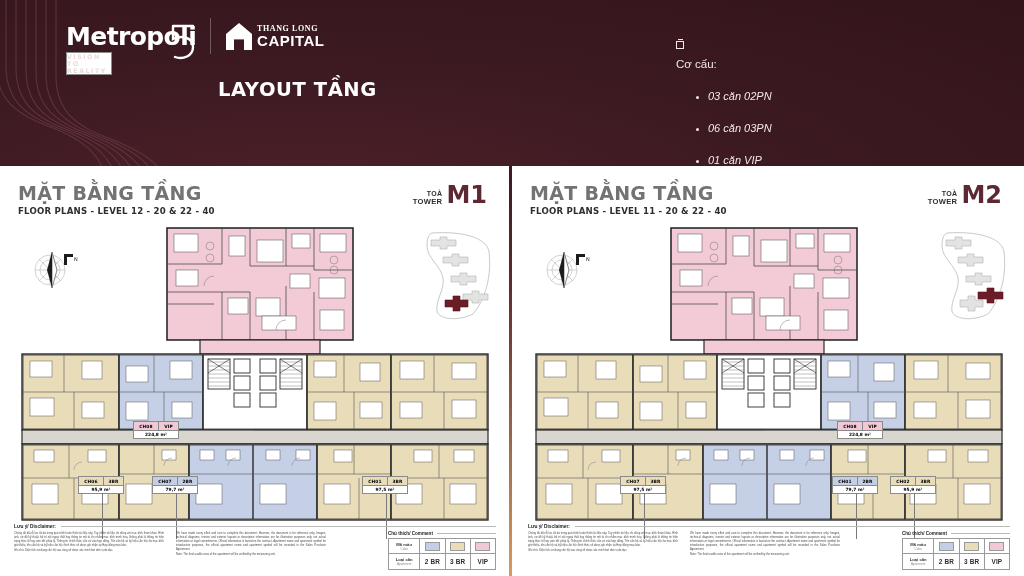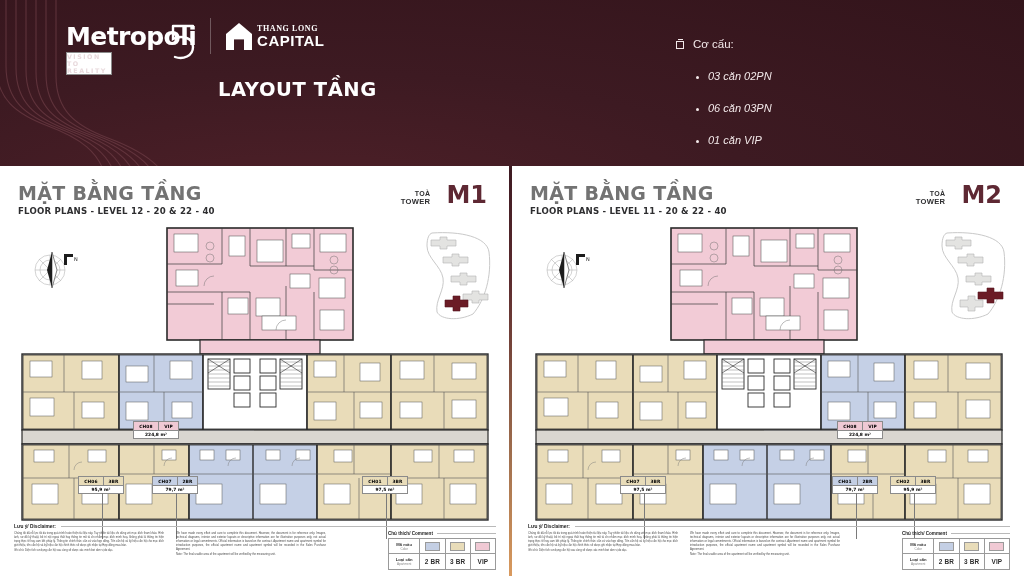--- a/index.html
+++ b/index.html
@@ -40,21 +40,21 @@
   .logo-tlc .txt2 { font-size: 15px; letter-spacing: .5px; font-family:Liberation Sans, sans-serif; font-weight:700; line-height:1; }
 
   .header-title {
     position: absolute; left: 218px; top: 78px; width: 160px;
     color: #fff; font-size: 19.5px; font-weight: 700; letter-spacing: .6px;
     font-family: "DejaVu Sans", sans-serif;
   }
 
   .bullets-a { position: absolute; left: 452px; top: 64px; }
   .bullets-b { position: absolute; left: 676px; top: 38px; }
-  .bullet-row { display: flex; align-items: flex-start; gap: 9px; margin-bottom: 20px; color:#f3e9ea; font-size: 11.5px; }
+  .bullet-row { display: flex; align-items: flex-start; gap: 9px; margin-bottom: 20px; color:#f3e9ea; font-size: 11.5px; flex-direction: column; }
   .chk {
     display:inline-block; width: 8px; height: 8px; border: 1.3px solid #f3e9ea;
     margin-top: 2.5px; flex: 0 0 auto; position:relative;
   }
   .chk::after{ content:""; position:absolute; left:1px; top:-3px; width:5px; height:1.3px; background:#f3e9ea;}
   .sub-row { display:flex; align-items:flex-start; gap: 9px; margin: 0 0 20px 20px; color:#f3e9ea; font-size: 11px; font-style: italic; }
   .dot { width:3px; height:3px; border-radius:50%; background:#f3e9ea; margin-top:6px; flex:0 0 auto; }
 
   
   .divider {
@@ -69,21 +69,21 @@
 
   .pl-title { position:absolute; left: 18px; top: 16px; }
   .pl-title .t1 {
     font-size: 19px; font-weight: 700; color:#737373; letter-spacing:.3px;
     font-family: "DejaVu Sans", sans-serif;
   }
   .pl-title .t2 {
     font-size: 8.6px; font-weight: 700; color:#2e2e30; letter-spacing: .2px; margin-top: 2px;
     font-family: "DejaVu Sans", sans-serif;
   }
-  .pl-tower { position:absolute; right: 22px; top: 20px; display:flex; align-items:flex-end; gap:16px; }
+  .pl-tower { position:absolute; right: 22px; top: 20px; display:flex; align-items:flex-end; gap:4px; }
   .pl-tower .lbl { text-align:right; line-height:1.05; }
   .pl-tower .lbl .a { font-size:7px; font-weight:700; color:#2e2e30; letter-spacing:.3px;}
   .pl-tower .lbl .b { font-size:7.6px; font-weight:700; color:#2e2e30; letter-spacing:.3px;}
   .pl-tower .code { font-size: 24px; font-weight: 700; color:#5e2833; line-height:.82; font-family:"DejaVu Sans",sans-serif; }
 
   
   .compass { position: absolute; left: 28px; top: 78px; width: 52px; height: 48px; }
 
   
   .keymap { position:absolute; right: 12px; top: 62px; width: 82px; height: 96px; }

